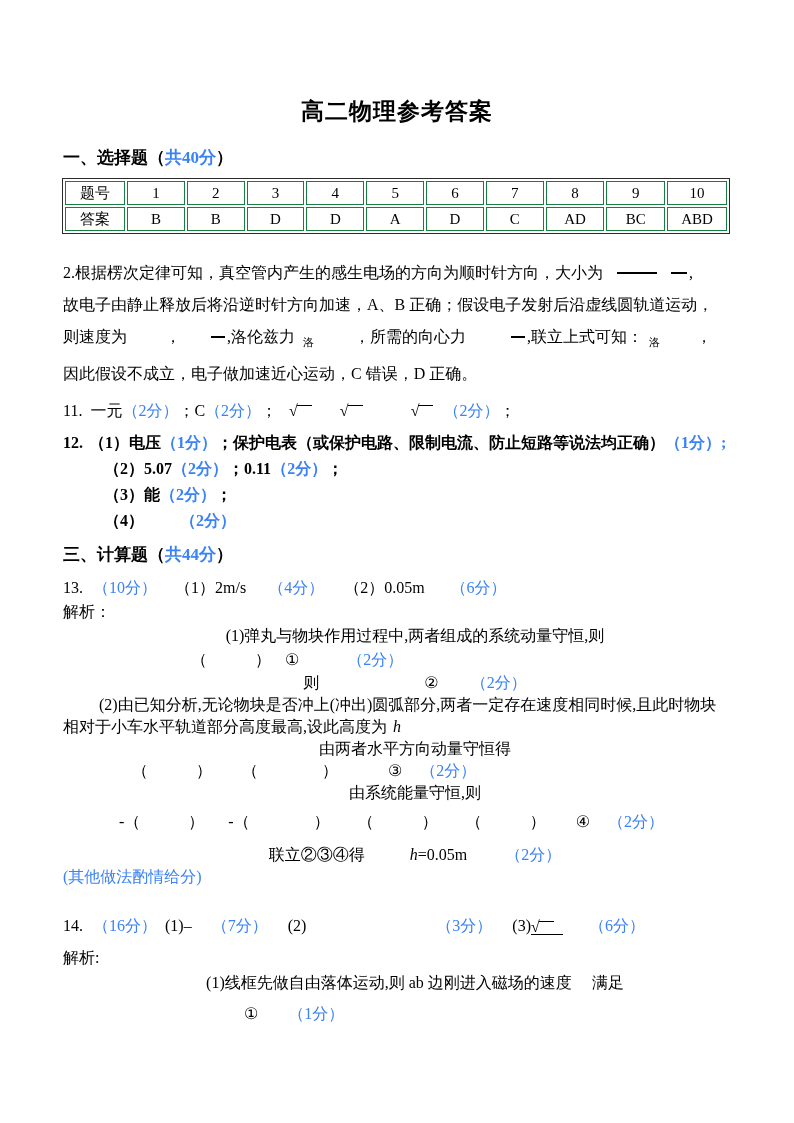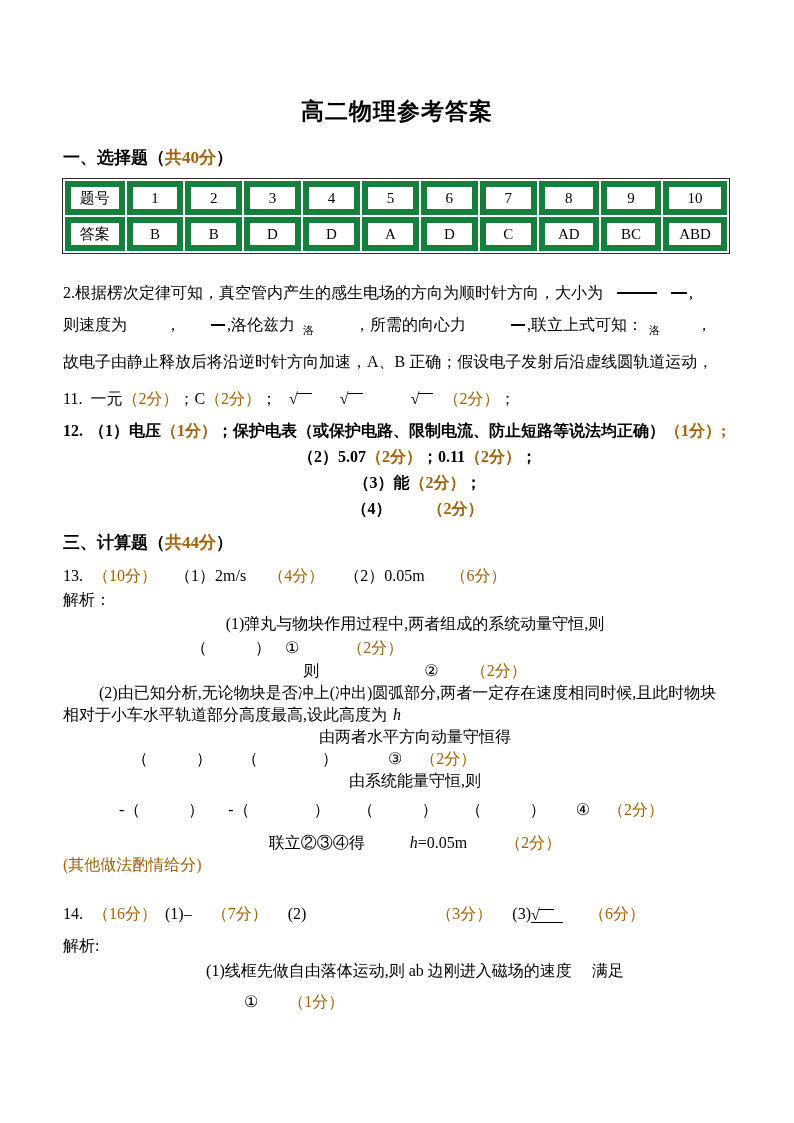--- a/index.html
+++ b/index.html
@@ -4,48 +4,48 @@
 <style>
   html,body{margin:0;padding:0;background:#9b9b9b;}
   .page{
     width:794px;height:1123px;background:#ffffff;margin:0 auto;position:relative;
     box-sizing:border-box;padding:97px 63px 11px 63px;
     font-family:"Liberation Serif","DejaVu Serif",serif;color:#000;
     overflow:hidden;
   }
   .title{margin:0;text-align:center;font-size:23px;font-weight:bold;line-height:30px;letter-spacing:1px;}
   .heading{font-size:17px;font-weight:bold;line-height:22px;}
-  .red{color:#a16207;}
+  .red{color:#3b82f6;}
   .it{font-style:italic;}
   .mt20{margin-top:20px;} .mt9{margin-top:9px;} .mt23{margin-top:23px;} .mt4{margin-top:4px;}
   .mt7{margin-top:7px;} .mt5{margin-top:5px;} .mt10{margin-top:10px;} .mt1{margin-top:1px;}
   .mt6{margin-top:6px;} .mt8{margin-top:8px;} .mt24{margin-top:24px;} .mt2{margin-top:2px;}
 
   table.ans{border-collapse:separate;border-spacing:2px;width:668px;margin-left:-1px;
     border:1.5px solid #2b2b2b;font-size:15px;}
-  table.ans td{border:6px solid #15803d;text-align:center;height:22px;padding:0 2px;}
+  table.ans td{border:1px solid #15803d;text-align:center;height:22px;padding:0 2px;}
   table.ans td.lab{width:58px;}
   table.ans td.c{width:56px;}
 
   .para{font-size:16px;}
   .pline{line-height:32px;white-space:nowrap;}
   .tline{font-size:16px;line-height:28px;white-space:nowrap;}
   .cline{font-size:16px;line-height:23px;white-space:nowrap;}
   .cline2{font-size:16px;line-height:22px;white-space:normal;}
   .q12 .tline{line-height:26px;font-weight:bold;}
 
   .sub{font-size:11px;vertical-align:-4px;}
   .bar{display:inline-block;height:0;border-top:2px solid #000;vertical-align:4px;margin:0 2px;}
   .w40{width:40px;} .w16{width:16px;} .w14{width:14px;}
   .sqrt{display:inline-block;white-space:nowrap;}
   .vinc{display:inline-block;width:15px;height:0;border-top:1.6px solid #000;vertical-align:10px;margin-left:-1px;}
   .sqrtfrac{display:inline-block;vertical-align:middle;line-height:13px;text-align:left;}
   .sfbar{display:block;width:32px;height:0;border-top:1.8px solid #000;margin-top:1px;}
 
-  .ind36{padding-left:36px;text-align:center;} .ind41{padding-left:41px;text-align:center;} .ind128{padding-left:128px;}
+  .ind36{padding-left:36px;text-align:center;} .ind41{padding-left:41px;} .ind128{padding-left:128px;}
   .ind69{padding-left:69px;} .ind56{padding-left:56px;} .ind181{padding-left:181px;}
   .ml6{margin-left:6px;} .ml8{margin-left:8px;} .ml10{margin-left:10px;} .ml12{margin-left:12px;}
   .ml14{margin-left:14px;} .ml18{margin-left:18px;} .ml20{margin-left:20px;}
   .ml22{margin-left:22px;} .ml24{margin-left:24px;} .ml26{margin-left:26px;} .ml28{margin-left:28px;}
   .ml30{margin-left:30px;} .ml32{margin-left:32px;} .ml38{margin-left:38px;} .ml40{margin-left:40px;}
   .ml45{margin-left:45px;} .ml48{margin-left:48px;} .ml50{margin-left:50px;} .ml105{margin-left:105px;} .ml130{margin-left:130px;} .ml36{margin-left:36px;}
 </style>
 </head>
 <body>
 
@@ -81,22 +81,23 @@
         <td class="c">C</td>
         <td class="c">AD</td>
         <td class="c">BC</td>
         <td class="c">ABD</td>
       </tr>
     </tbody>
   </table>
 
   <div class="para mt23">
     <div class="pline"><span>2.根据楞次定律可知，真空管内产生的感生电场的方向为顺时针方向，大小为</span><i class="bar w40 ml14"></i><i class="bar w16 ml12"></i><span>,</span></div>
+    <div class="pline"><span>故电子由静止释放后将沿逆时针方向加速，A、B 正确；假设电子发射后沿虚线圆轨道运动，</span></div>
     <div class="pline"><span>则速度为</span><span class="ml38">，</span><i class="bar w14 ml30"></i><span>,洛伦兹力</span><span class="sub ml8">洛</span><span class="ml40">，所需的向心力</span><i class="bar w14 ml45"></i><span>,联立上式可知：</span><span class="sub ml6">洛</span><span class="ml36">，</span></div>
-    <div class="pline"><span>故电子由静止释放后将沿逆时针方向加速，A、B 正确；假设电子发射后沿虚线圆轨道运动，</span></div>
+    <div class="pline"><span>因此假设不成立，电子做加速近心运动，C 错误，D 正确。</span></div>
   </div>
 
 
   <div class="tline mt7"><span>11.</span><span class="ml8">一元</span><span class="red">（2分）</span><span>；</span><span>C</span><span class="red">（2分）</span><span>；</span><span class="sqrt ml12"><span>√</span><i class="vinc"></i></span><span class="sqrt ml28"><span>√</span><i class="vinc"></i></span><span class="sqrt ml48"><span>√</span><i class="vinc"></i></span><span class="red ml10">（2分）</span><span>；</span></div>
 
   <div class="q12 mt5">
     <div class="tline"><span>12.</span><span class="ml6">（1）电压</span><span class="red">（1分）</span><span>；保护电表（或保护电路、限制电流、防止短路等说法均正确）</span><span class="red">（1分）;</span></div>
     <div class="tline ind41"><span>（2）5.07</span><span class="red">（2分）</span><span>；0.11</span><span class="red">（2分）</span><span>；</span></div>
     <div class="tline ind41"><span>（3）能</span><span class="red">（2分）</span><span>；</span></div>
     <div class="tline ind41"><span>（4）</span><span class="red ml36">（2分）</span></div>

